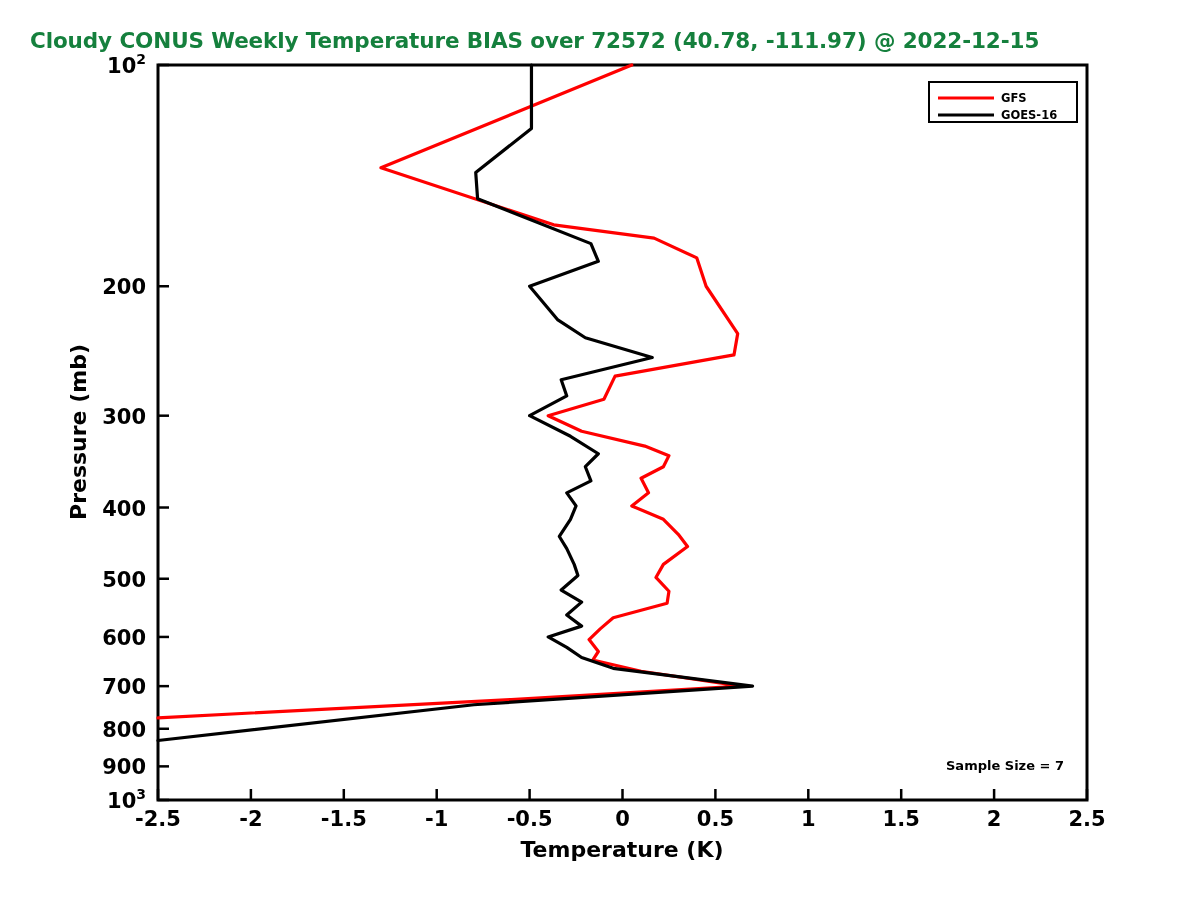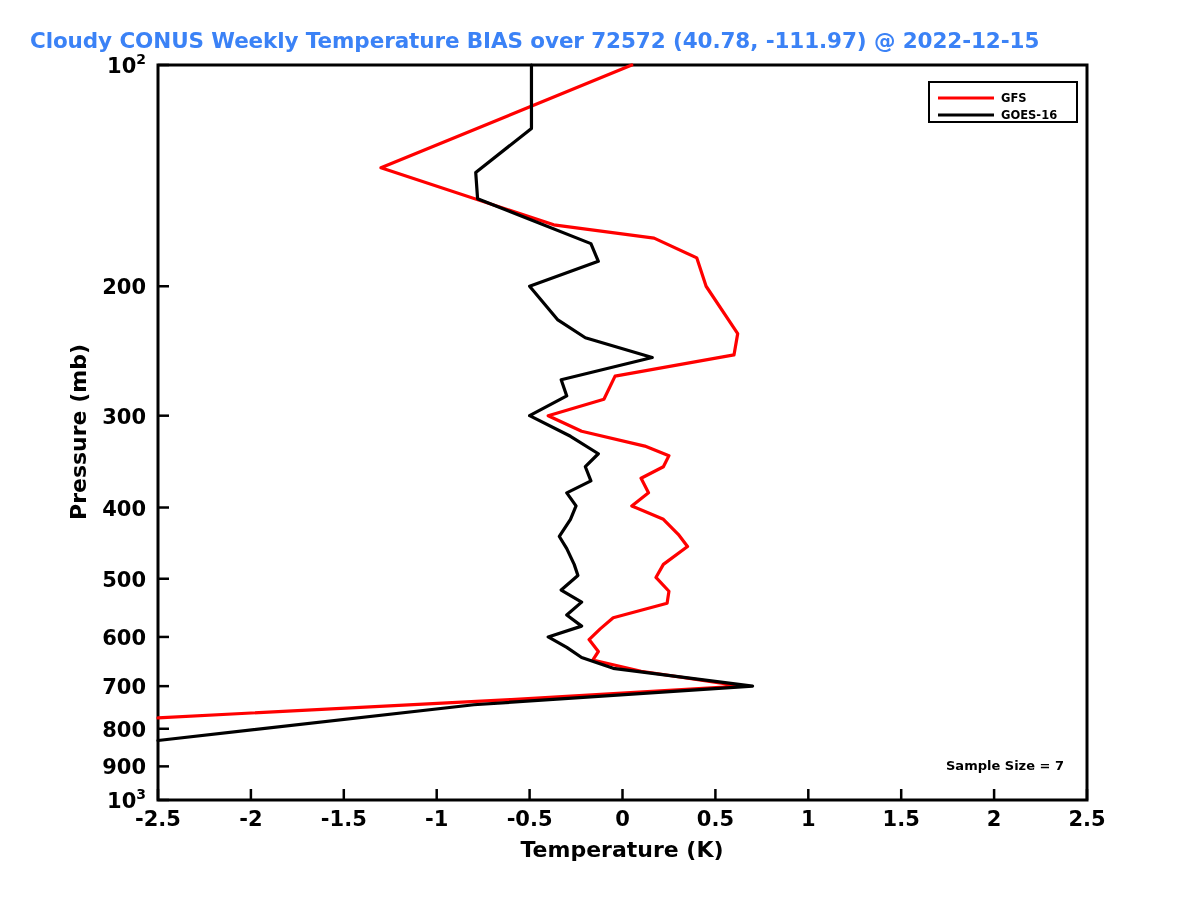--- a/index.html
+++ b/index.html
@@ -14,21 +14,21 @@
     background: #ffffff;
     font-family: "DejaVu Sans", sans-serif;
     overflow: hidden;
   }
   #chart-title {
     position: absolute;
     left: 30px;
     top: 28px;
     font-size: 21.5px;
     font-weight: bold;
-    color: #3b82f6;
+    color: #15803d;
     white-space: nowrap;
     letter-spacing: -0.1px;
   }
   #plot-svg {
     position: absolute;
     left: 0;
     top: 0;
   }
   .axis-tick-label {
     font-family: "DejaVu Sans", sans-serif;

